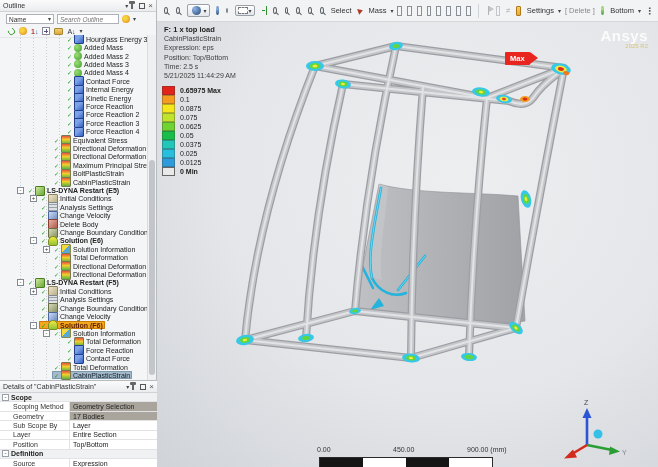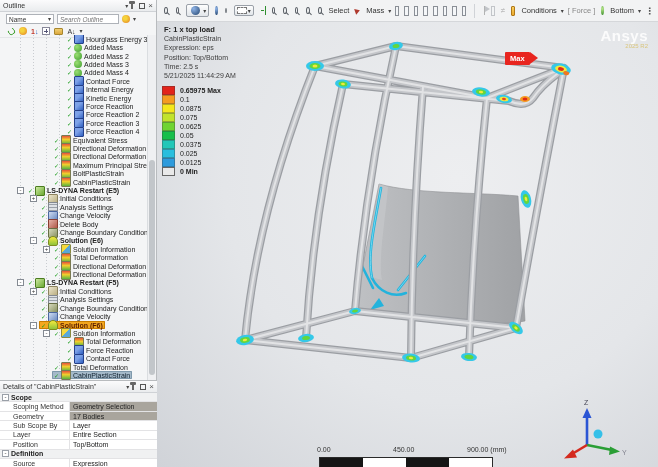--- a/index.html
+++ b/index.html
@@ -554,23 +554,23 @@
       <span class="i-modebox"></span>
       <span class="i-modebox"></span>
       <span class="i-modebox"></span>
       <span class="i-modebox"></span>
       <span class="i-modebox"></span>
       <span class="tsep"></span>
       <span class="i-flag dis"></span>
       <span class="i-modebox dis"></span>
       <span class="i-neq dis">≠</span>
       <span class="i-clip"></span>
-      <span class="tbl">Conditions</span>
+      <span class="tbl">Settings</span>
       <span class="chev">▾</span>
-      <span class="tbl gray">[ Force ]</span>
+      <span class="tbl gray">[ Delete ]</span>
       <span class="i-globe"></span>
       <span class="tbl">Bottom</span>
       <span class="chev">▾</span>
       <span class="i-vdots">⋮</span>
     </div>
 
     <div id="viewport">
       <svg id="model" width="501" height="445" viewBox="0 0 501 445">
         <defs>
           <linearGradient id="gseat" x1="0" y1="0" x2="1" y2="0">

